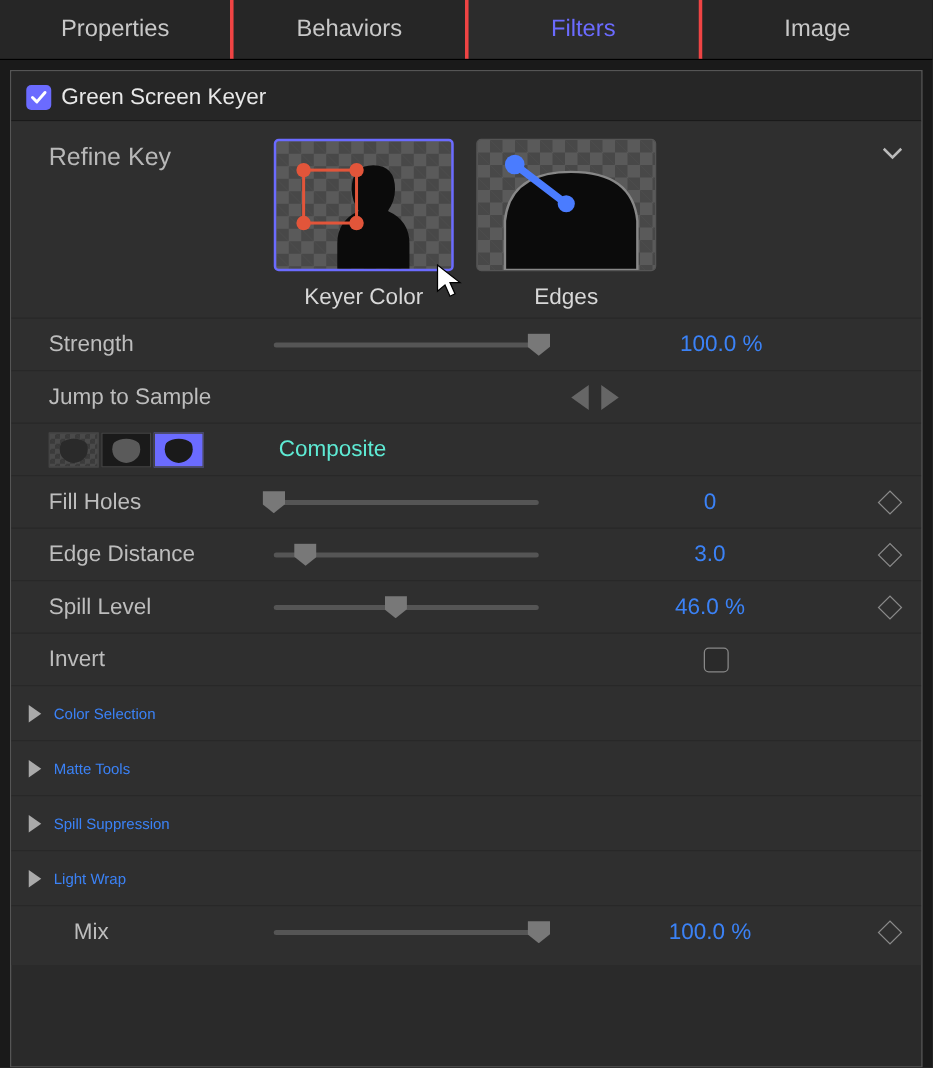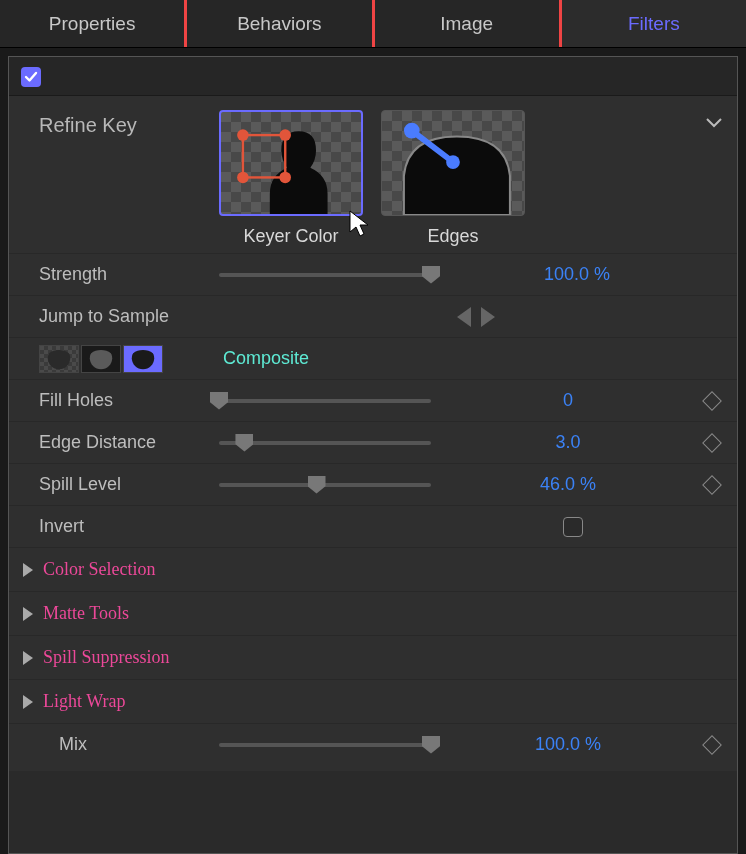--- a/index.html
+++ b/index.html
@@ -195,40 +195,41 @@
   height: 44px;
   border-top: 1px solid #282828;
 }
 .disclosure-tri {
   width: 0; height: 0;
   border-top: 7px solid transparent;
   border-bottom: 7px solid transparent;
   border-left: 10px solid #aaa;
   margin-right: 10px;
 }
-.disclosure-label { color: #ec4899; font-size: 18px; font-family: Liberation Serif, serif; }
+.disclosure-label { color: #3b82f6; font-size: 12px; }
 </style>
 </head>
 <body>
 
 <div class="tabbar">
   <div class="tab">Properties</div>
   <div class="tab">Behaviors</div>
+  <div class="tab active">Filters</div>
   <div class="tab">Image</div>
-  <div class="tab active">Filters</div>
 </div>
 
 <div class="panel">
 
   <div class="filter-header">
     <div class="checkbox">
       <svg class="check-svg" viewBox="0 0 14 14">
           <polyline points="2,7 5.5,10.5 12,3" fill="none" stroke="#fff" stroke-width="2.4" stroke-linecap="round" stroke-linejoin="round"></polyline>
         </svg>
     </div>
+    <span class="filter-name">Green Screen Keyer</span>
   </div>
 
   <div class="section">
 
     <div class="refine-row">
       <div class="refine-label">Refine Key</div>
       <div class="refine-thumbs">
         <div class="thumb-block">
           <div class="thumb selected">
             <svg class="thumb-svg" viewBox="0 0 144 106">

